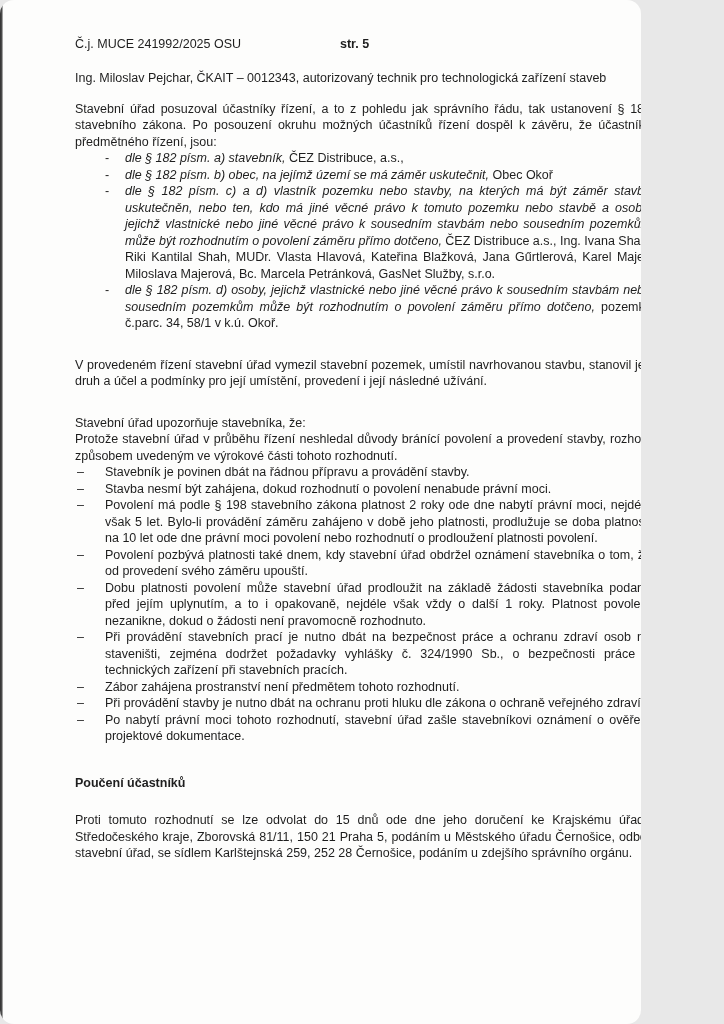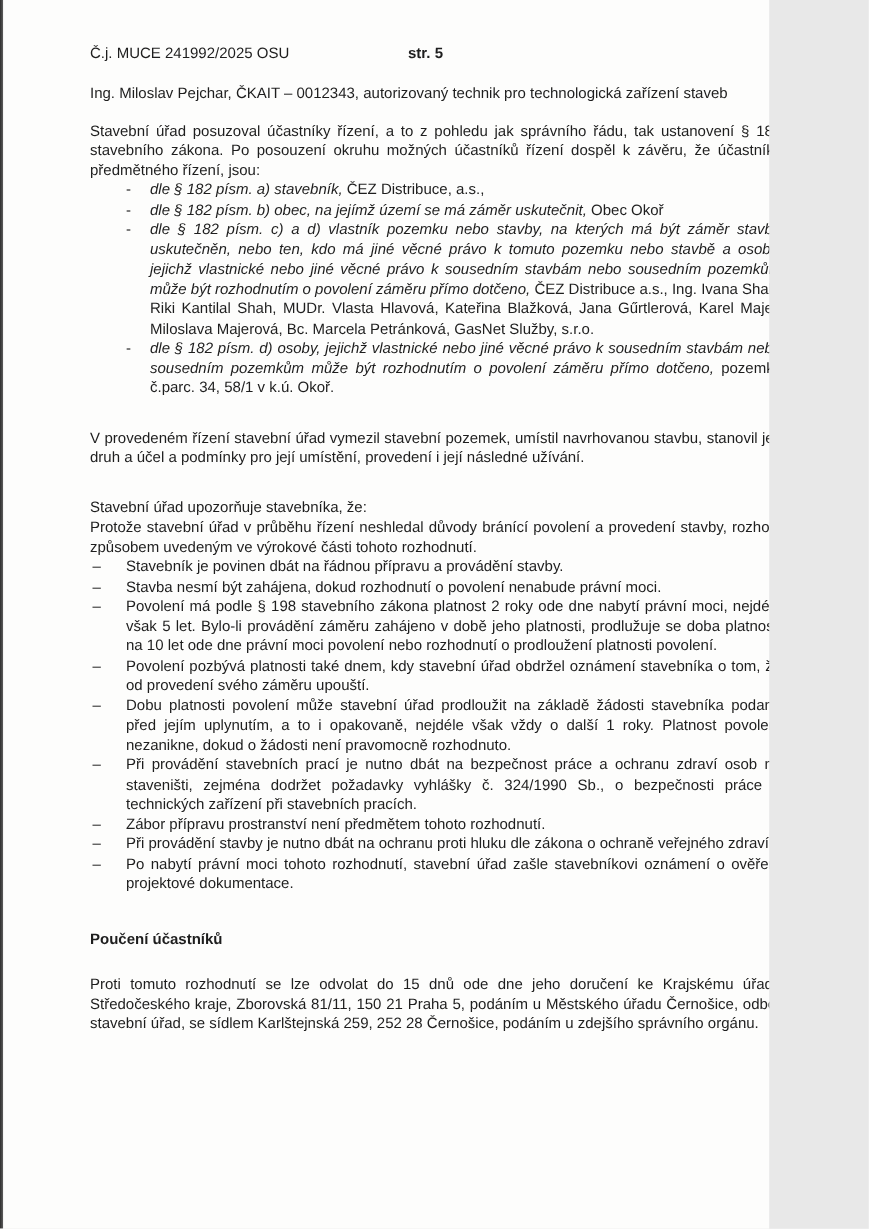--- a/index.html
+++ b/index.html
@@ -10,20 +10,21 @@
     font-family: "Liberation Sans", sans-serif;
   }
   .page {
     position: relative;
     width: 641px; height: 1024px;
     background: #fdfdfc;
     overflow: hidden;
     color: #1e1e1e;
     font-size: 12.5px;
     line-height: 16.5px;
+    border-radius: 14px;
   }
   
   .scan-edge-left {
     position: absolute; left: 0; top: 0;
     width: 3px; height: 1024px;
     background: linear-gradient(to right, #2e2e2e 0%, #555 70%, transparent 100%);
   }
   .scan-line-right {
     position: absolute; left: 710px; top: 848px;
     width: 1px; height: 166px;
@@ -120,21 +121,21 @@
       <div class="ditem">
         <span class="marker">–</span><span>Povolení pozbývá platnosti také dnem, kdy stavební úřad obdržel oznámení stavebníka o tom, že od provedení svého záměru upouští.</span>
       </div>
       <div class="ditem">
         <span class="marker">–</span><span>Dobu platnosti povolení může stavební úřad prodloužit na základě žádosti stavebníka podané před jejím uplynutím, a to i opakovaně, nejdéle však vždy o další 1 roky. Platnost povolení nezanikne, dokud o žádosti není pravomocně rozhodnuto.</span>
       </div>
       <div class="ditem">
         <span class="marker">–</span><span>Při provádění stavebních prací je nutno dbát na bezpečnost práce a ochranu zdraví osob na staveništi, zejména dodržet požadavky vyhlášky č. 324/1990 Sb., o bezpečnosti práce a technických zařízení při stavebních pracích.</span>
       </div>
       <div class="ditem">
-        <span class="marker">–</span><span>Zábor přípravu prostranství není předmětem tohoto rozhodnutí.</span>
+        <span class="marker">–</span><span>Zábor zahájena prostranství není předmětem tohoto rozhodnutí.</span>
       </div>
       <div class="ditem">
         <span class="marker">–</span><span>Při provádění stavby je nutno dbát na ochranu proti hluku dle zákona o ochraně veřejného zdraví.</span>
       </div>
       <div class="ditem">
         <span class="marker">–</span><span>Po nabytí právní moci tohoto rozhodnutí, stavební úřad zašle stavebníkovi oznámení o ověření projektové dokumentace.</span>
       </div>
     </div>
 
     <h2 class="heading mt30">Poučení účastníků</h2>

